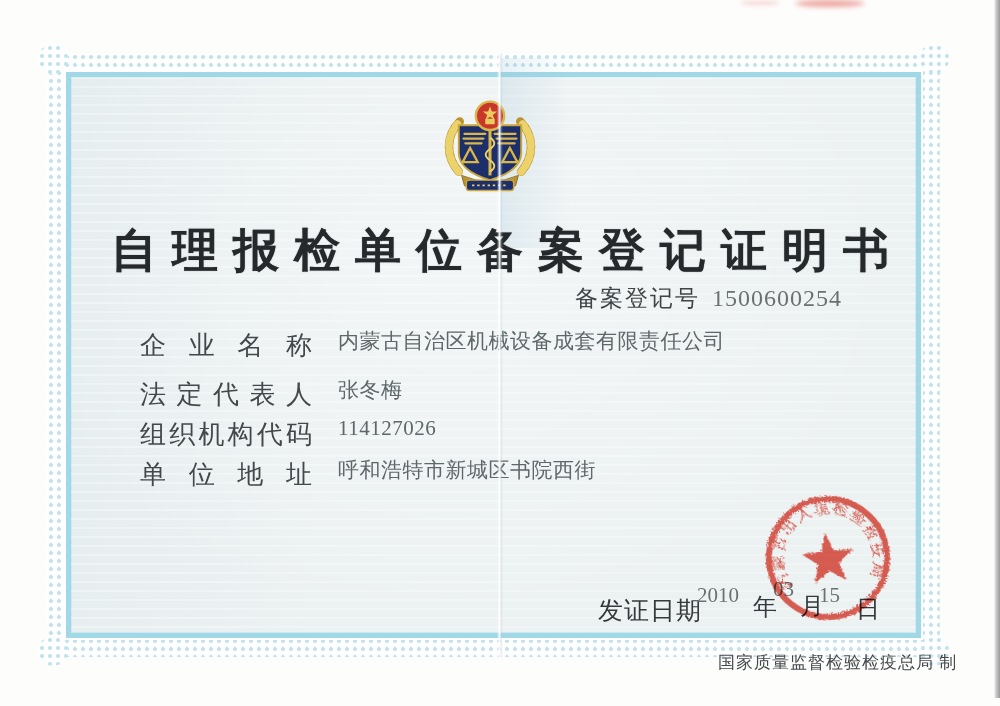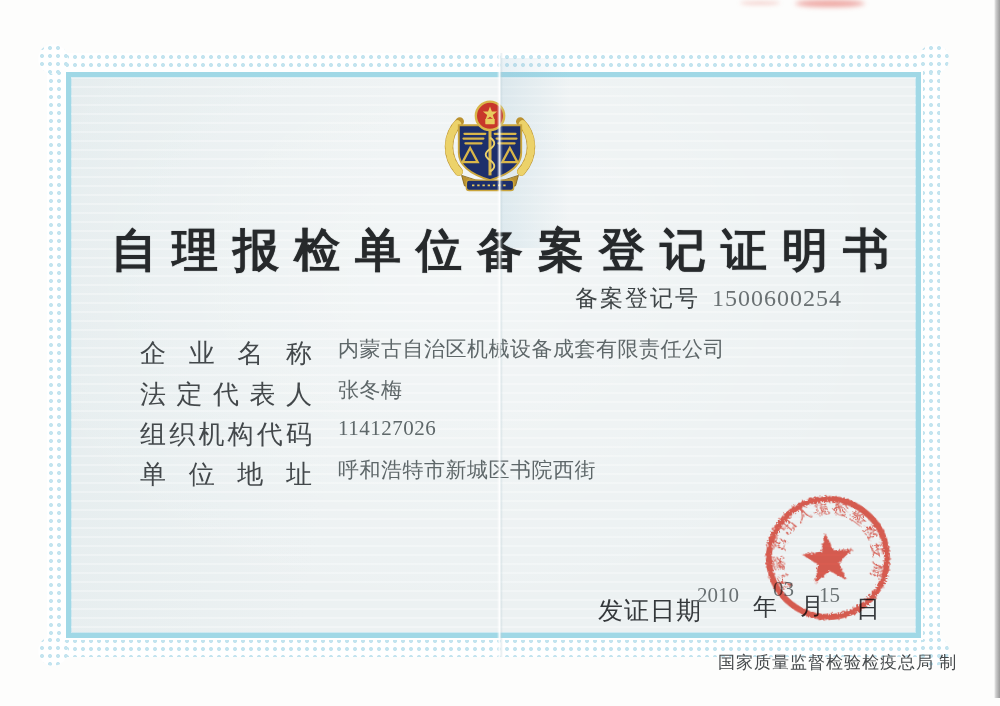--- a/index.html
+++ b/index.html
@@ -64,21 +64,21 @@
     text-shadow:0 0 1px rgba(30,34,36,.6);
   }
 
   
   .reg{position:absolute;left:575px;top:283px;z-index:10;white-space:nowrap;}
   .reg-label{font-size:23px;color:#3f4547;letter-spacing:2px;}
   .reg-num{font-size:24px;color:#6a7173;margin-left:8px;letter-spacing:1px;}
 
   
   .frow{position:absolute;left:140px;z-index:10;display:flex;align-items:flex-start;}
-  .frow1{top:336px;font-family:Liberation Mono, monospace;} .frow2{top:377px;} .frow3{top:417px;} .frow4{top:457px;}
+  .frow1{top:328px;font-family:Liberation Mono, monospace;} .frow2{top:377px;} .frow3{top:417px;} .frow4{top:457px;}
   .flabel{
     display:inline-block;width:172px;font-size:26px;color:#43484b;
     text-align:justify;text-align-last:justify;-moz-text-align-last:justify;
   }
   .fvalue{margin-left:26px;font-size:21px;color:#5e6769;letter-spacing:.5px;
     transform:translateY(-1px);white-space:nowrap;}
 
   
   .issuer-label,.date-label{position:absolute;left:598px;font-size:25px;color:#35393c;
     letter-spacing:1px;z-index:10;white-space:nowrap;}

